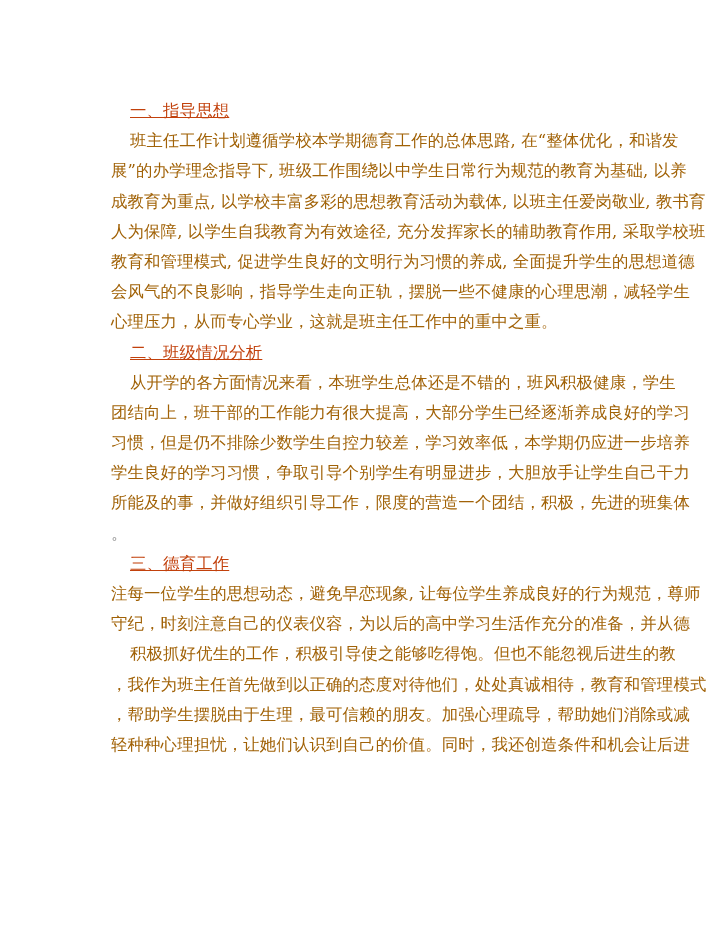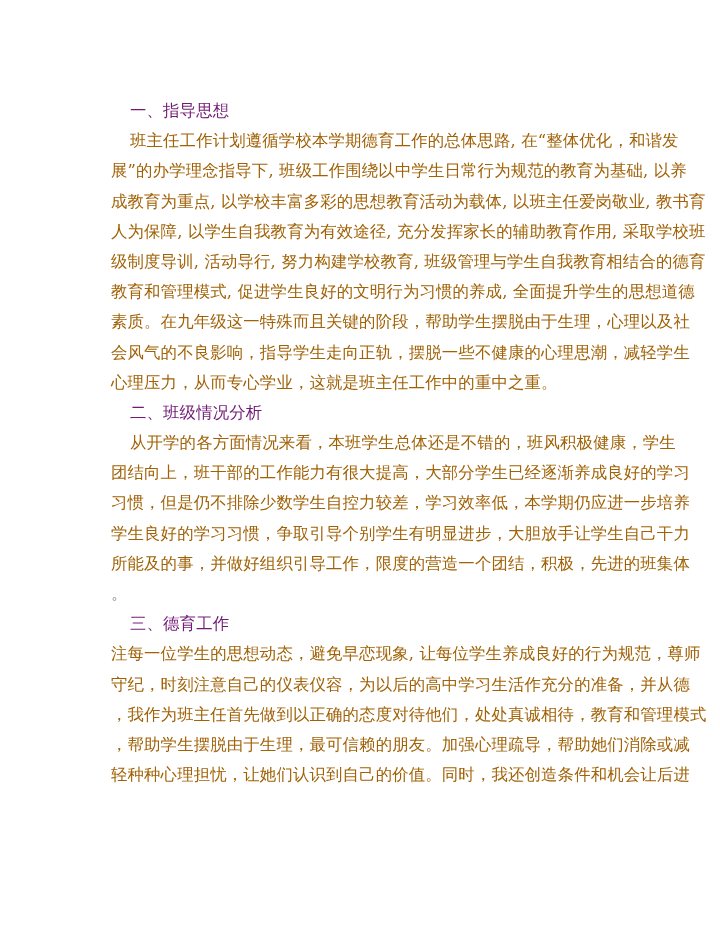--- a/index.html
+++ b/index.html
@@ -37,21 +37,22 @@
     line-height: 30.2px;
     font-size: 16.4px;
     color: #a16207;
     white-space: pre;
     letter-spacing: 0.15px;
     text-rendering: optimizeLegibility;
   }
 
   
   .line.heading {
-    color: #701a75;
+    color: #c2410c;
+    text-decoration: underline;
   }
 
   .line.indent {
     padding-left: 19px;
   }
 
   
   .line.orphan {
     color: #6a6a6a;
   }
@@ -59,32 +60,31 @@
 </head>
 <body>
 
 <div class="page">
   <div class="doc-body">
       <div class="line heading indent">一、指导思想</div>
       <div class="line indent">班主任工作计划遵循学校本学期德育工作的总体思路, 在“整体优化，和谐发</div>
       <div class="line">展”的办学理念指导下, 班级工作围绕以中学生日常行为规范的教育为基础, 以养</div>
       <div class="line">成教育为重点, 以学校丰富多彩的思想教育活动为载体, 以班主任爱岗敬业, 教书育</div>
       <div class="line">人为保障, 以学生自我教育为有效途径, 充分发挥家长的辅助教育作用, 采取学校班</div>
-      <div class="line">级制度导训, 活动导行, 努力构建学校教育, 班级管理与学生自我教育相结合的德育</div>
       <div class="line">教育和管理模式, 促进学生良好的文明行为习惯的养成, 全面提升学生的思想道德</div>
-      <div class="line">素质。在九年级这一特殊而且关键的阶段，帮助学生摆脱由于生理，心理以及社</div>
       <div class="line">会风气的不良影响，指导学生走向正轨，摆脱一些不健康的心理思潮，减轻学生</div>
       <div class="line">心理压力，从而专心学业，这就是班主任工作中的重中之重。</div>
       <div class="line heading indent">二、班级情况分析</div>
       <div class="line indent">从开学的各方面情况来看，本班学生总体还是不错的，班风积极健康，学生</div>
       <div class="line">团结向上，班干部的工作能力有很大提高，大部分学生已经逐渐养成良好的学习</div>
       <div class="line">习惯，但是仍不排除少数学生自控力较差，学习效率低，本学期仍应进一步培养</div>
       <div class="line">学生良好的学习习惯，争取引导个别学生有明显进步，大胆放手让学生自己干力</div>
       <div class="line">所能及的事，并做好组织引导工作，限度的营造一个团结，积极，先进的班集体</div>
       <div class="line orphan">。</div>
       <div class="line heading indent">三、德育工作</div>
       <div class="line">注每一位学生的思想动态，避免早恋现象, 让每位学生养成良好的行为规范，尊师</div>
       <div class="line">守纪，时刻注意自己的仪表仪容，为以后的高中学习生活作充分的准备，并从德</div>
+      <div class="line indent">积极抓好优生的工作，积极引导使之能够吃得饱。但也不能忽视后进生的教</div>
       <div class="line">，我作为班主任首先做到以正确的态度对待他们，处处真诚相待，教育和管理模式</div>
       <div class="line">，帮助学生摆脱由于生理，最可信赖的朋友。加强心理疏导，帮助她们消除或减</div>
       <div class="line">轻种种心理担忧，让她们认识到自己的价值。同时，我还创造条件和机会让后进</div>
     </div>
 </div>
 
 </body></html>

